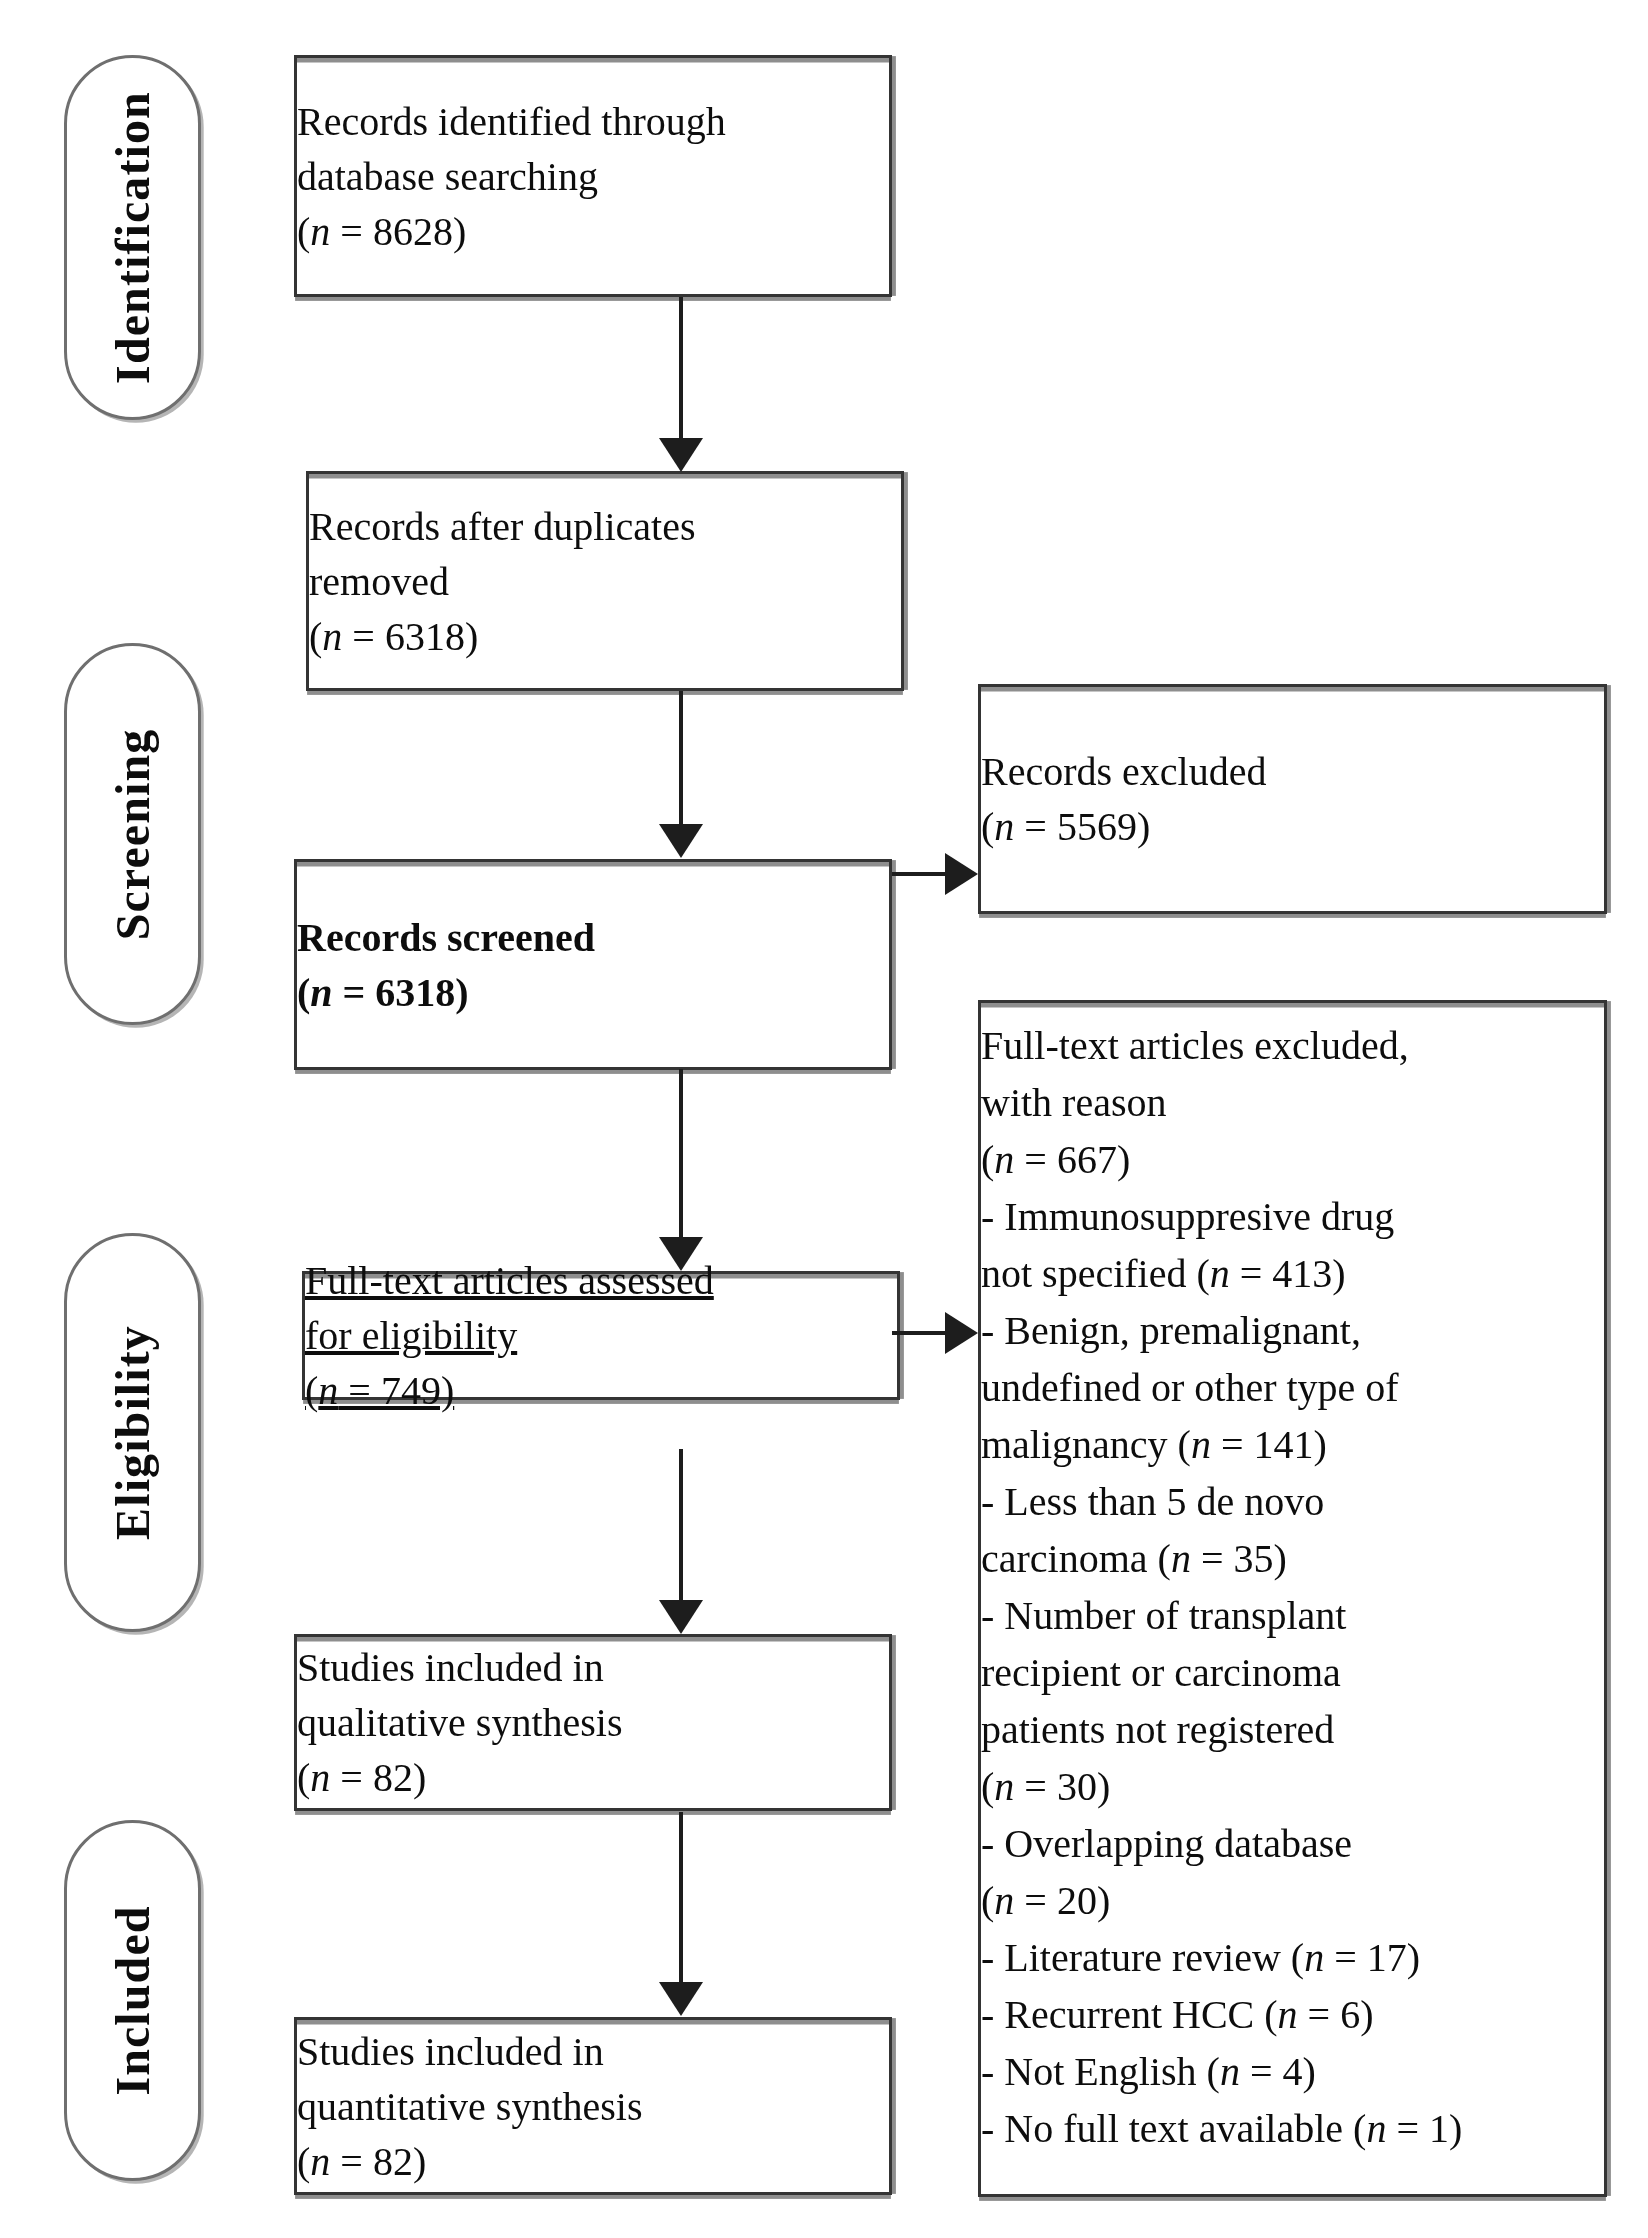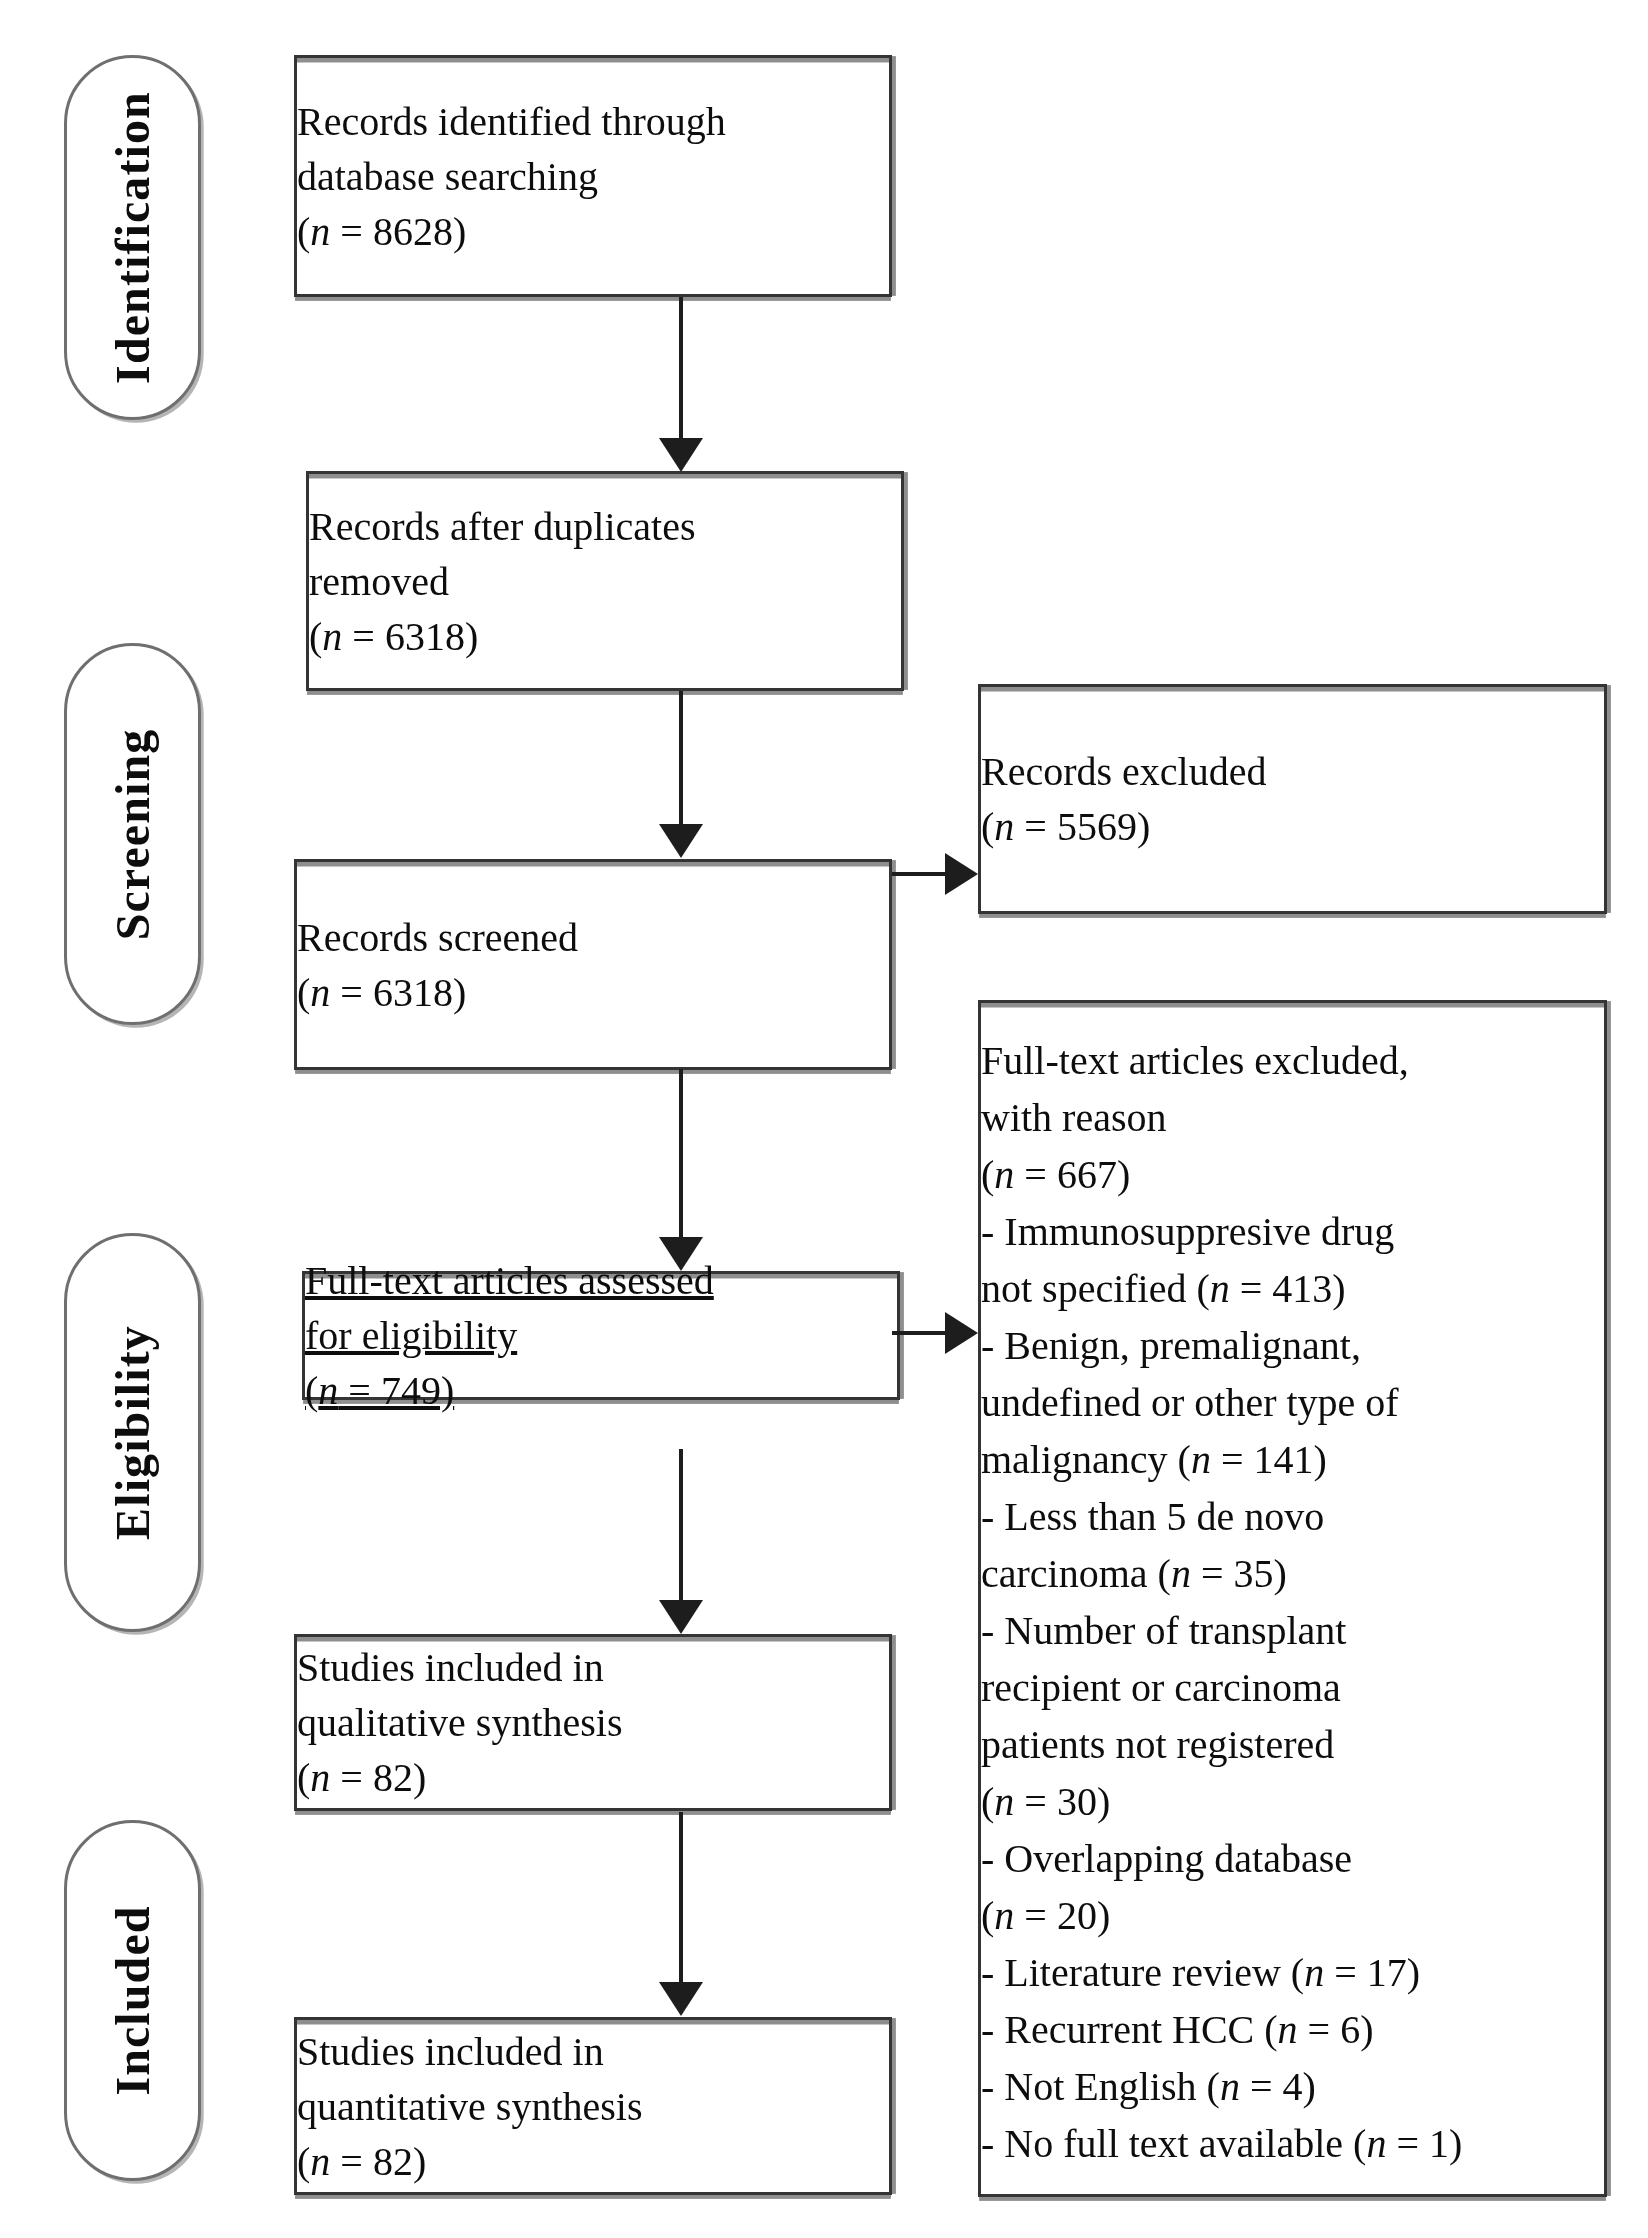--- a/index.html
+++ b/index.html
@@ -17,21 +17,21 @@
     background: #ffffff;
     border: 3.9px solid #343434;
     box-shadow: inset 0 5.5px 0 -1.1px #8e8e8e, 0 5px 0 -1.1px #8e8e8e, 5px 0 0 -1.1px #8e8e8e;
     display: flex; flex-direction: column;
     align-items: flex-start; justify-content: center;
     text-align: center;
     font-size: 40px; line-height: 55px;
   }
   .box.big {
     justify-content: flex-start;
-    padding-top: 29px;
+    padding-top: 14px;
     line-height: 57px;
   }
   .line { white-space: nowrap; }
 
   
   .pill {
     position: absolute;
     background: #ffffff;
     border: 3.9px solid #6f6f6f;
     border-radius: 78px;
@@ -67,21 +67,21 @@
 
   
   #pill-identification { left: 64px; top: 55px;  width: 137px; height: 365px; }
   #pill-screening      { left: 64px; top: 643px; width: 137px; height: 382px; }
   #pill-eligibility    { left: 64px; top: 1233px; width: 137px; height: 399px; }
   #pill-included       { left: 64px; top: 1820px; width: 137px; height: 361px; }
 
   
   #box-identified   { left: 294px; top: 55px;  width: 598px; height: 242px; }
   #box-deduplicated { left: 294px; top: 471px;  width: 598px; height: 220px; margin-left: 12px; }
-  #box-screened     { left: 294px; top: 859px; width: 598px; height: 211px; }
+  #box-screened     { left: 294px; top: 859px; width: 598px; height: 211px; font-weight: bold; }
   #box-assessed     { left: 302px; top: 1271px; width: 598px; height: 129px; text-decoration: underline; }
   #box-qualitative  { left: 294px; top: 1634px; width: 598px; height: 177px; }
   #box-quantitative { left: 294px; top: 2017px; width: 598px; height: 178px; }
 
   
   #box-records-excluded { left: 978px; top: 684px; width: 629px; height: 230px; }
   #box-fulltext-excluded { left: 978px; top: 1000px; width: 629px; height: 1197px; }
 </style>
 </head>
 <body>

